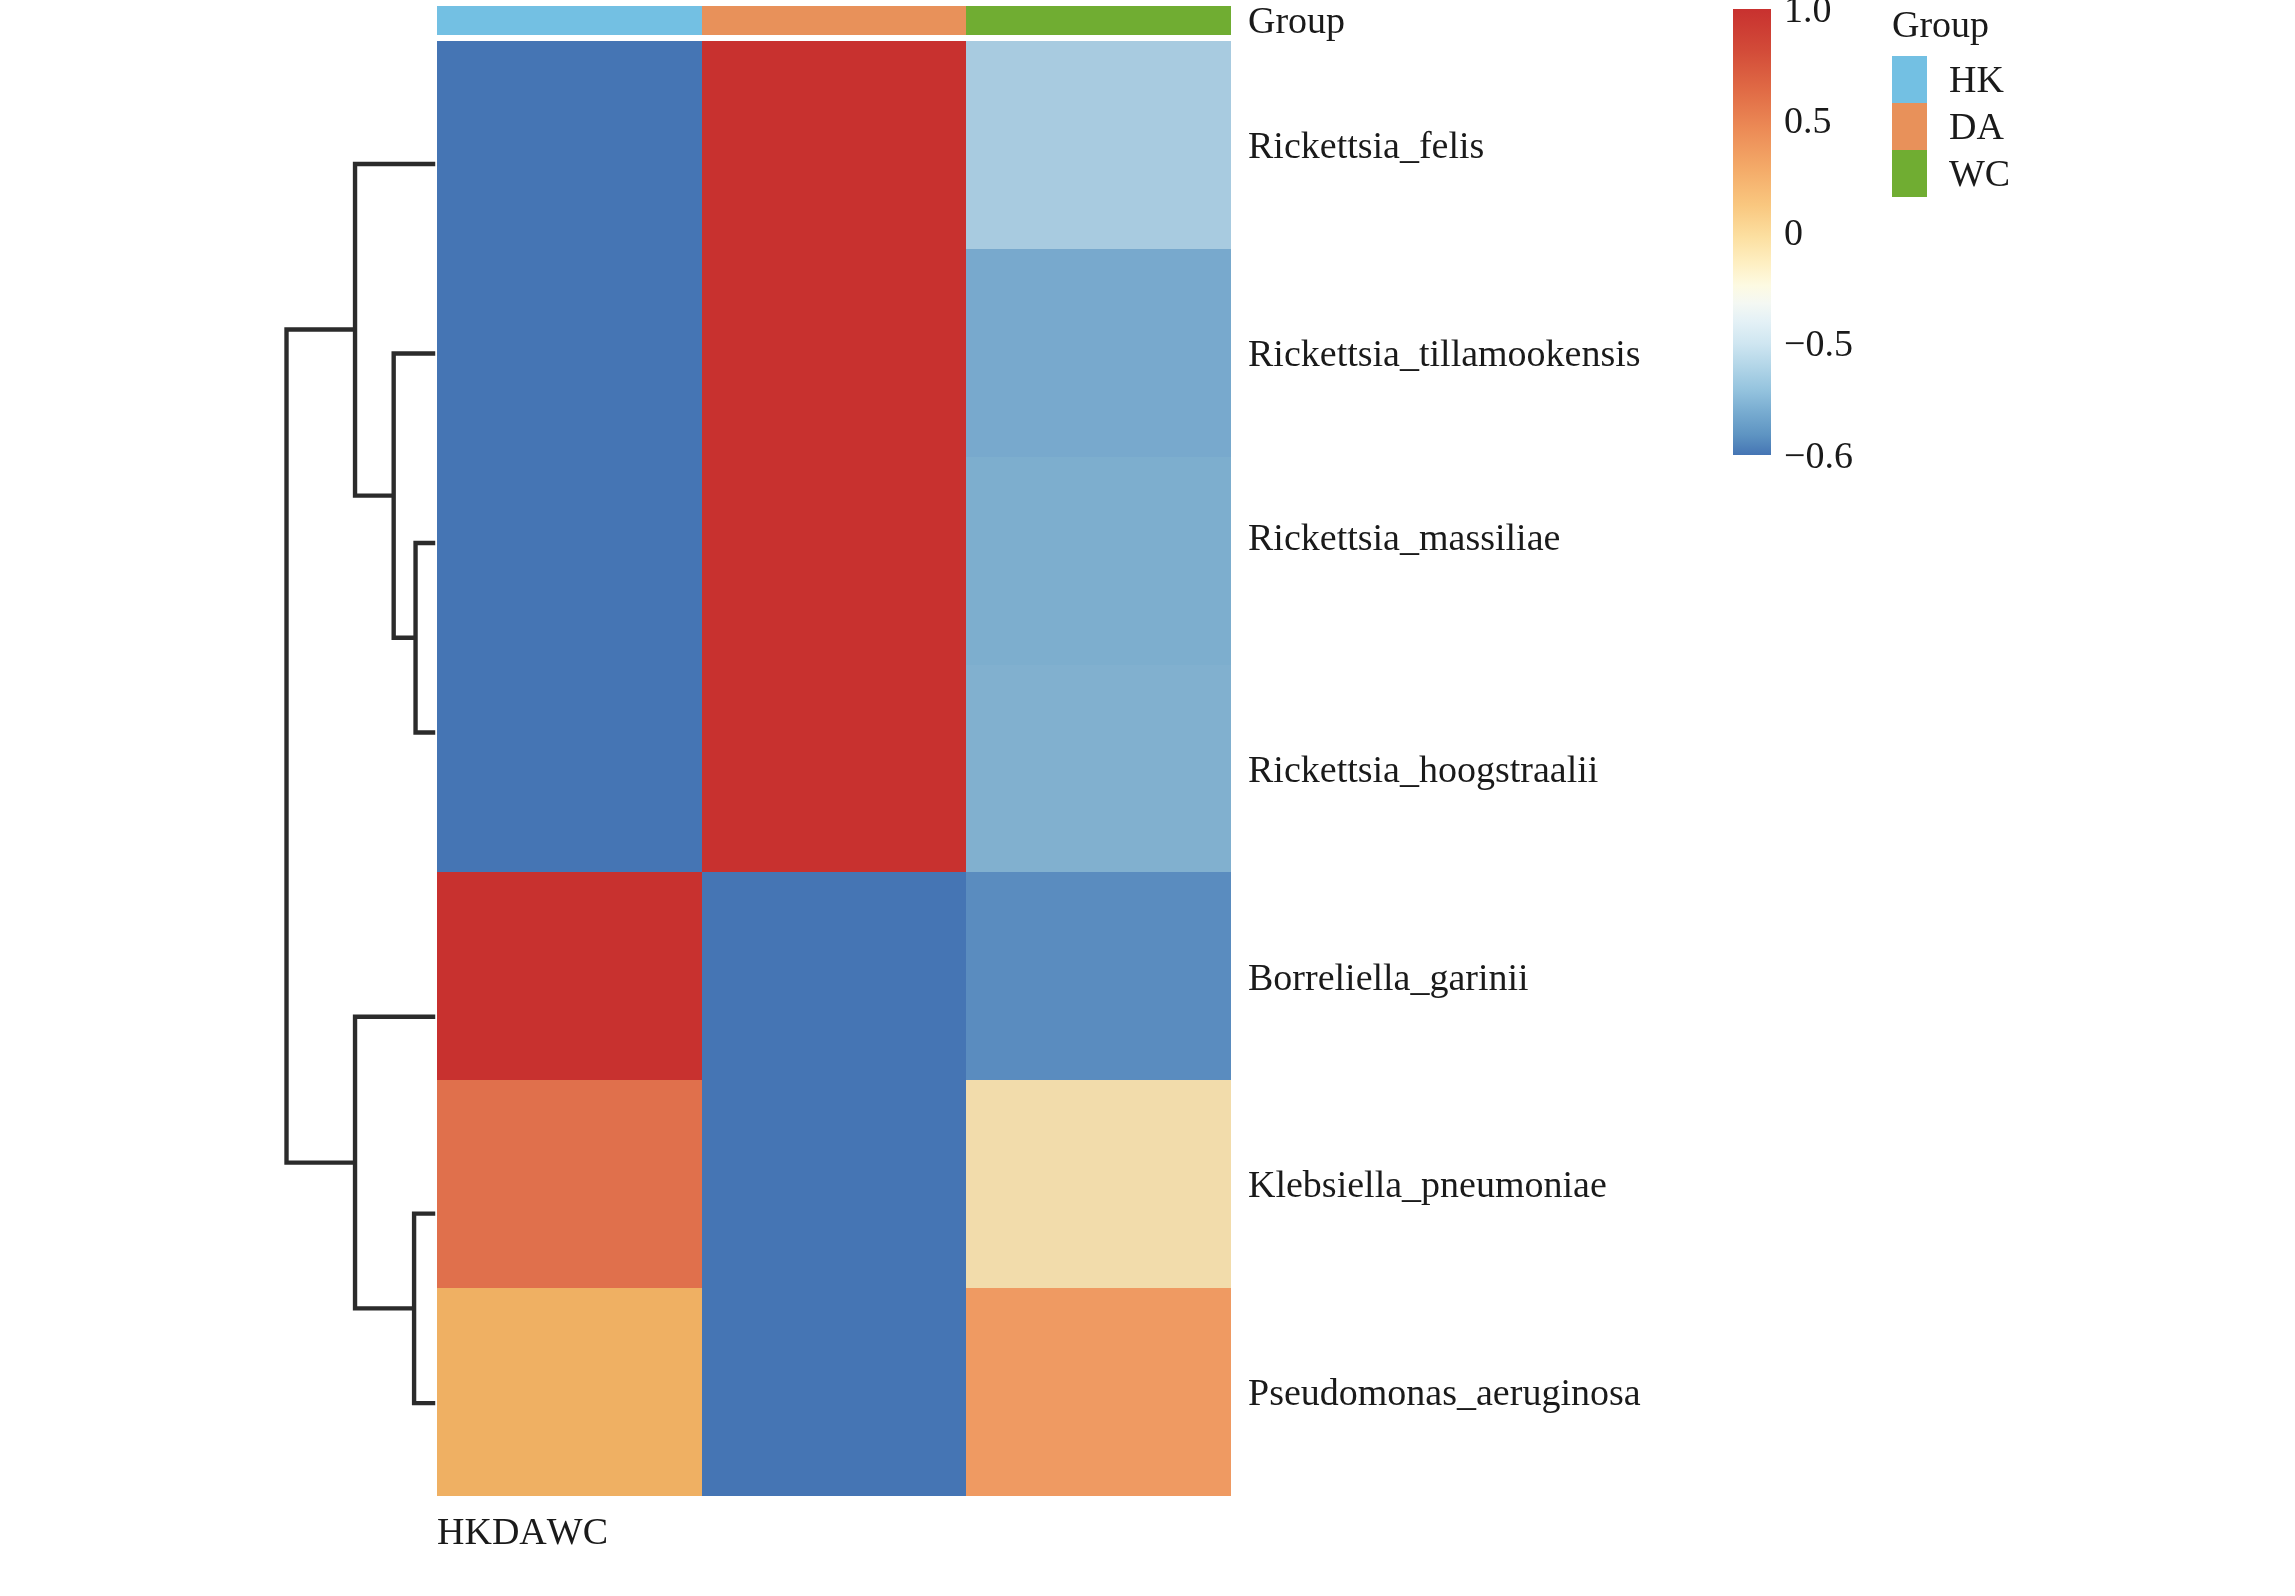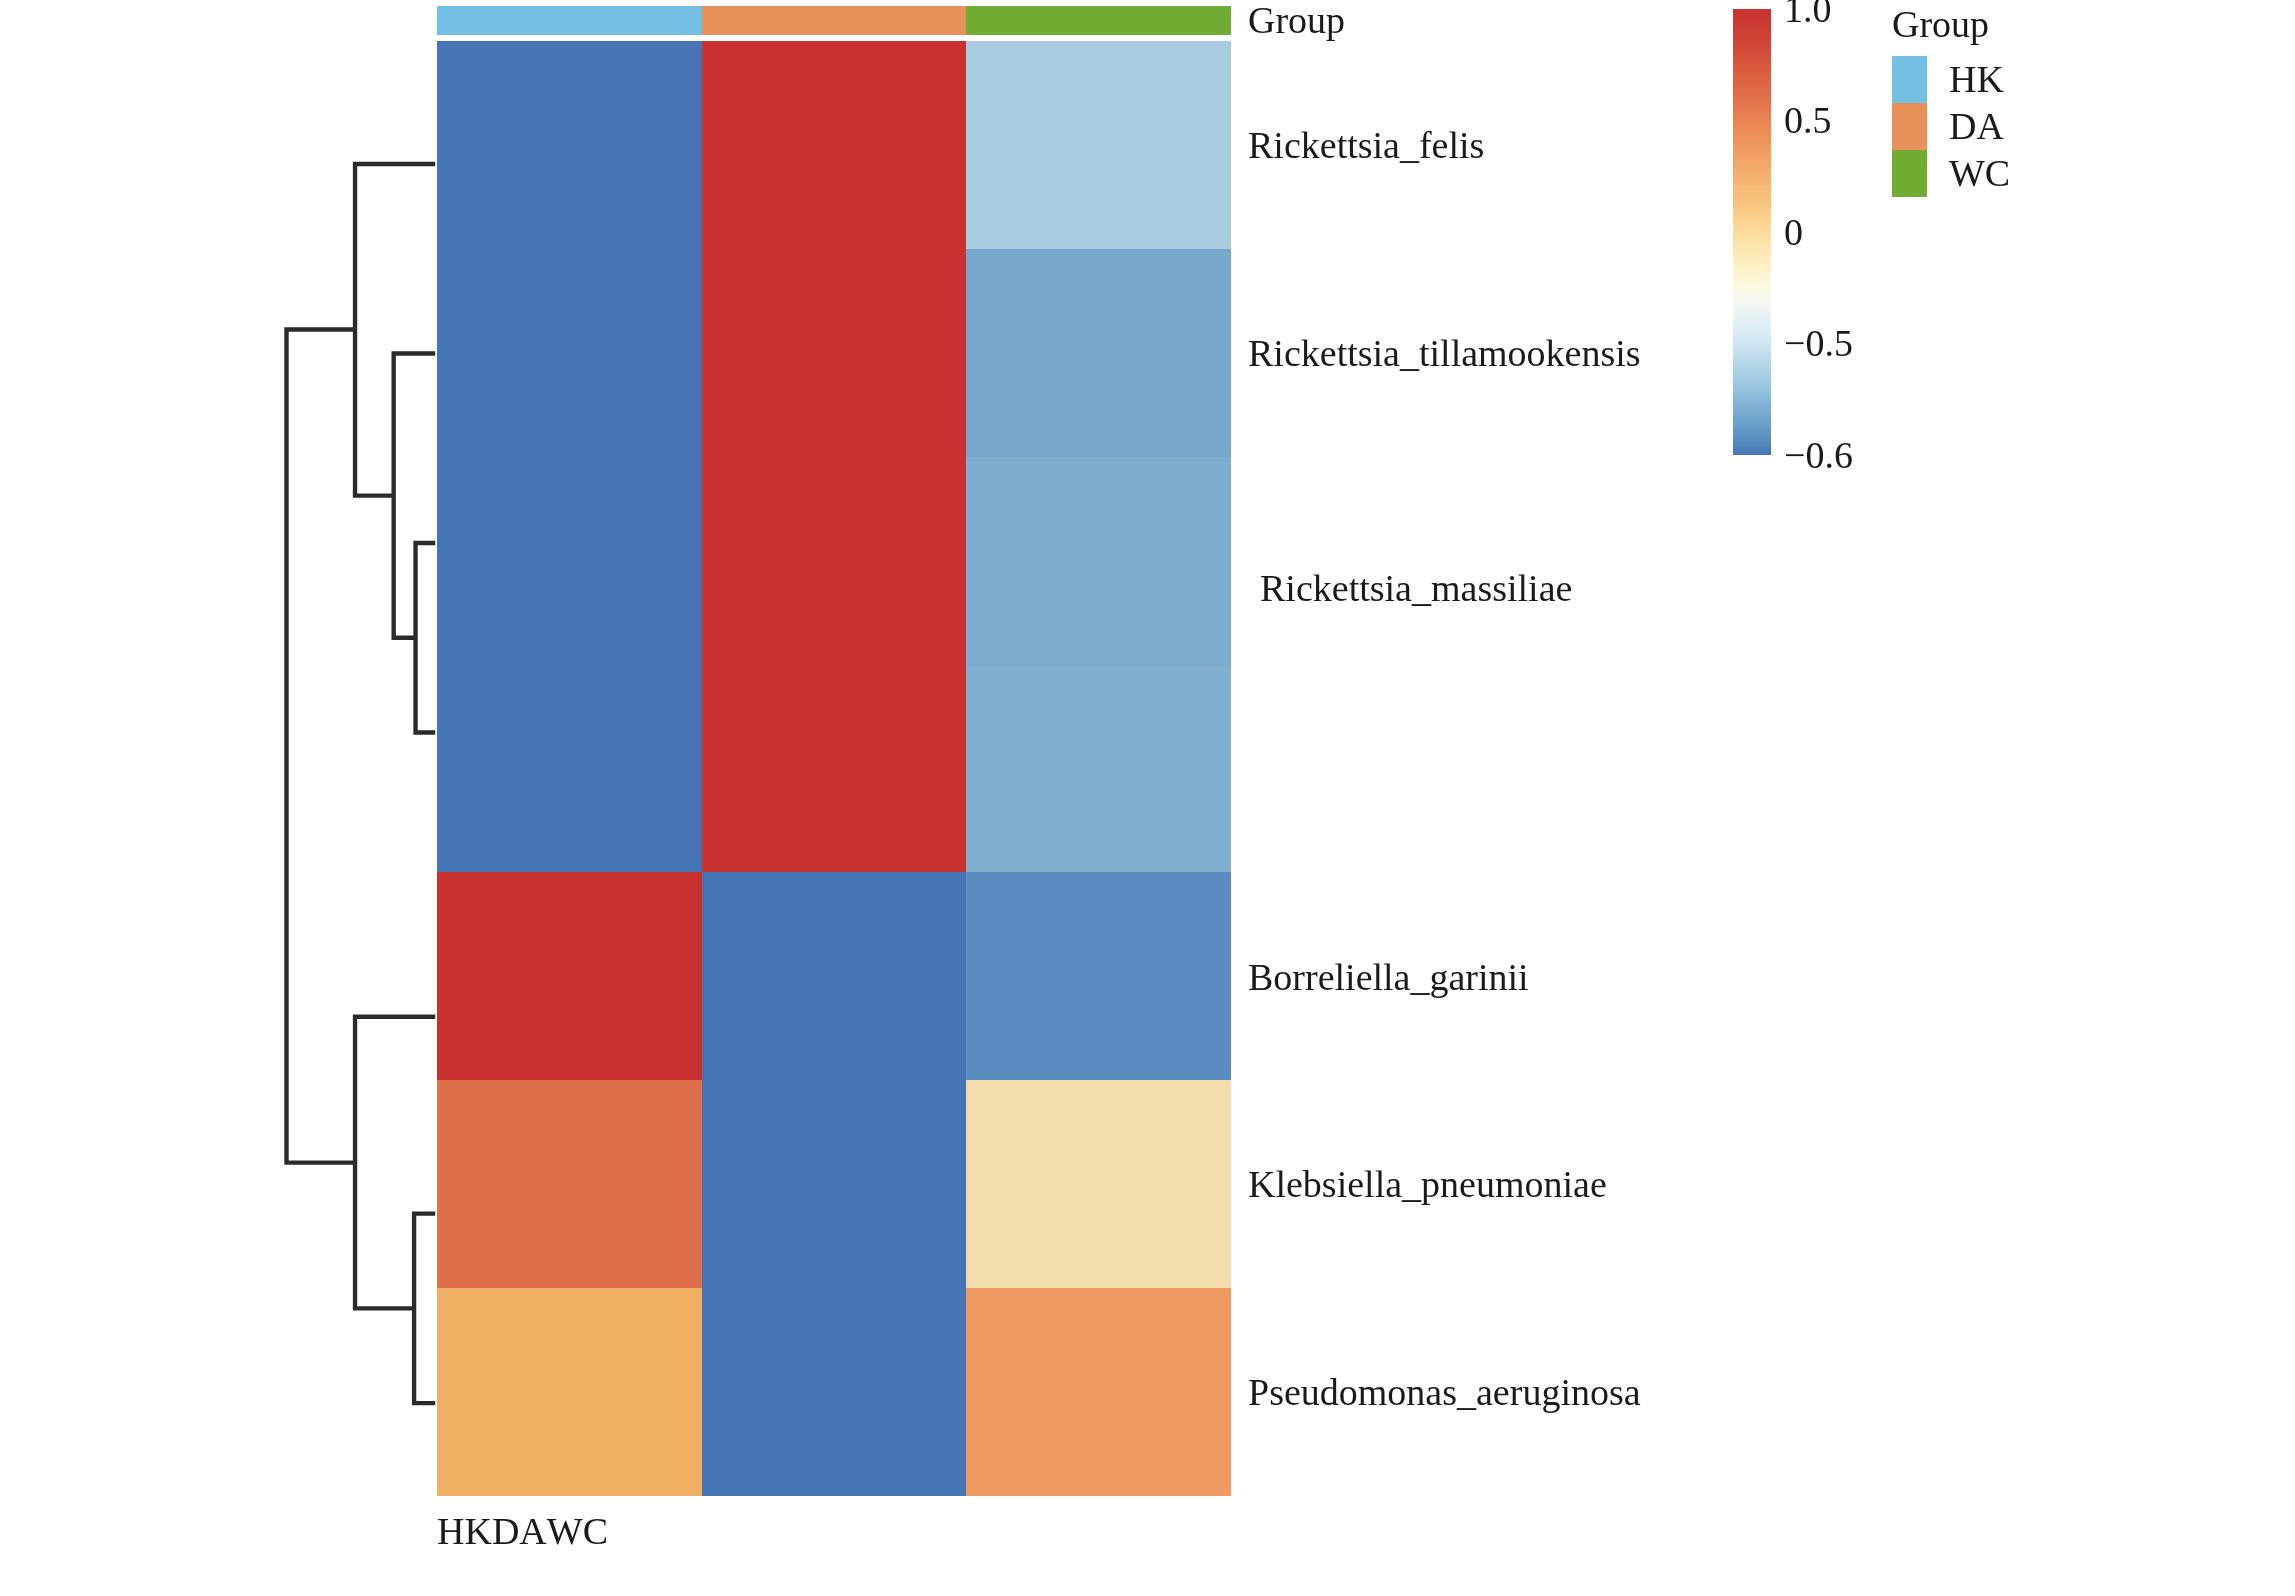--- a/index.html
+++ b/index.html
@@ -198,21 +198,22 @@
       <div class="hm-row" style="height: 14.2857%;">
         <div class="hm-cell" style="background: rgb(239, 176, 99); width: 33.3333%;"></div>
         <div class="hm-cell" style="background: rgb(69, 117, 180); width: 33.3333%;"></div>
         <div class="hm-cell" style="background: rgb(239, 154, 98); width: 33.3333%;"></div>
       </div>
     </div>
 
   <div id="row-labels">
       <div class="row-label" style="top: 104px;">Rickettsia_felis</div>
       <div class="row-label" style="top: 312px;">Rickettsia_tillamookensis</div>
-      <div class="row-label" style="top: 547px; margin-left: 12px;">Rickettsia_massiliae</div>
+      <div class="row-label" style="top: 496px;">Rickettsia_massiliae</div>
+      <div class="row-label" style="top: 728px;">Rickettsia_hoogstraalii</div>
       <div class="row-label" style="top: 936px;">Borreliella_garinii</div>
       <div class="row-label" style="top: 1351px;">Pseudomonas_aeruginosa</div>
       <div class="row-label" style="top: 1143px;">Klebsiella_pneumoniae</div>
     </div>
 
   <div id="col-labels">
     <div class="col-label">HK</div>
     <div class="col-label">DA</div>
     <div class="col-label">WC</div>
   </div>

